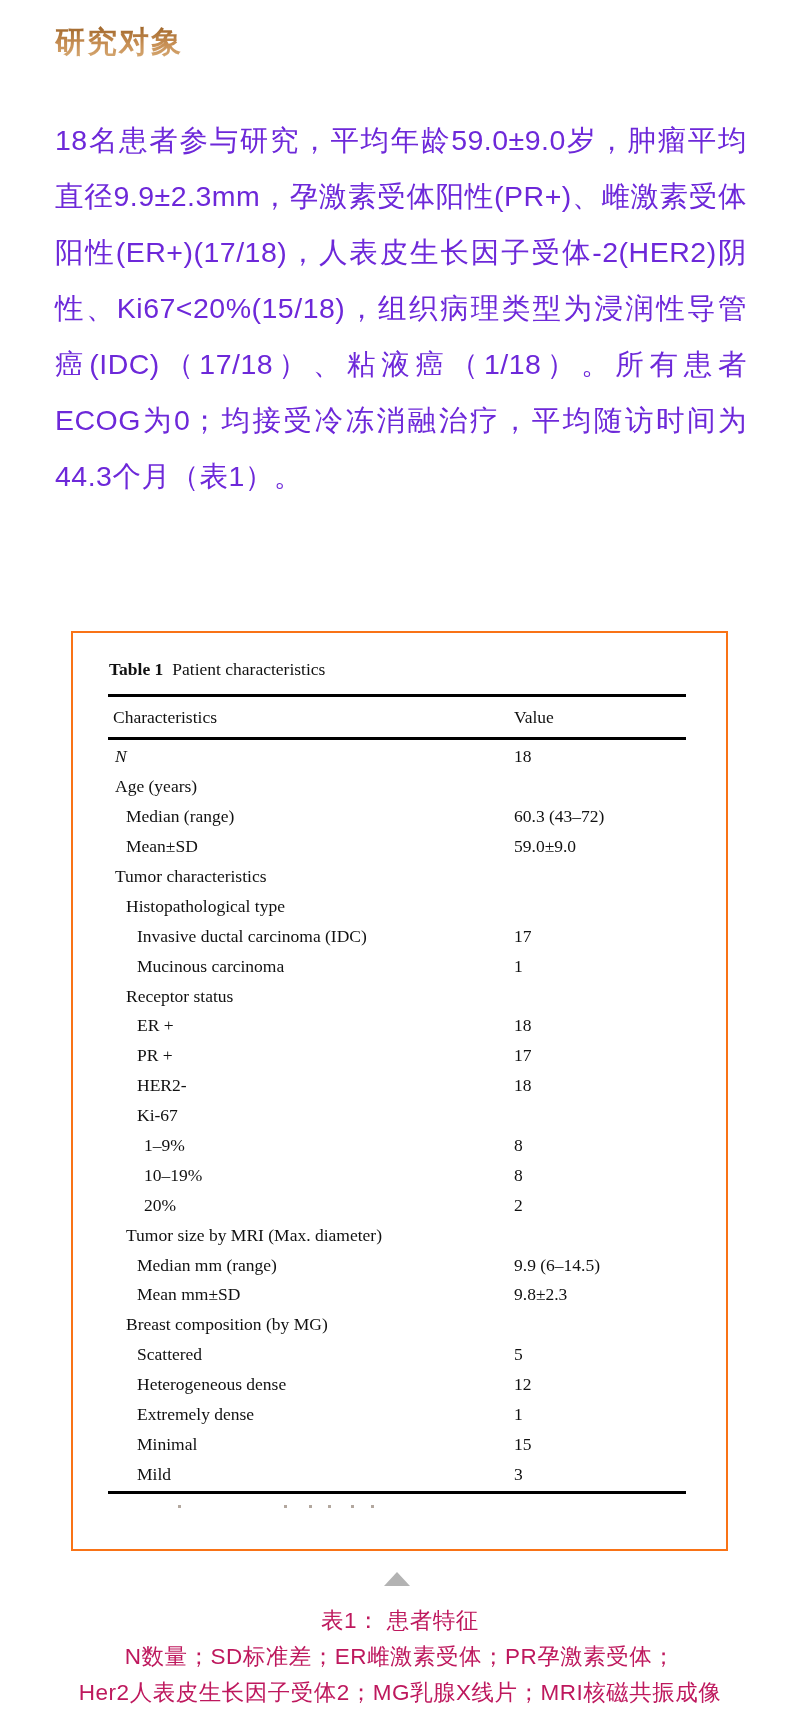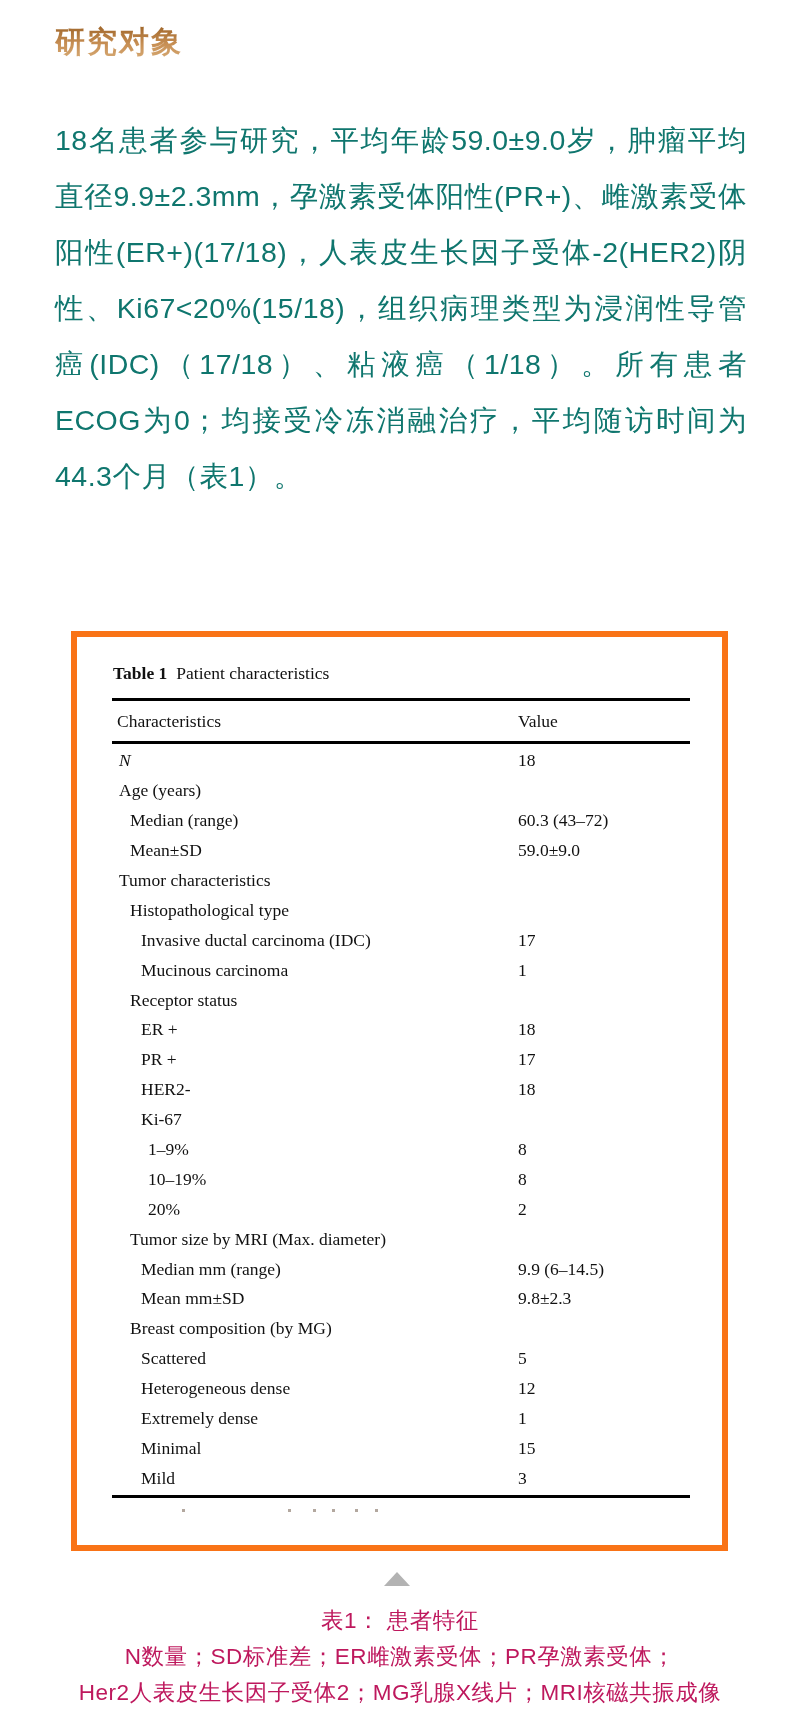--- a/index.html
+++ b/index.html
@@ -35,33 +35,33 @@
 
   
   .intro {
     position:absolute;
     left:55px;
     top:112px;
     width:692px;
     font-size:28.5px;
     line-height:56px;
     letter-spacing:0.5px;
-    color:#0f766e;
+    color:#6d28d9;
     text-align:justify;
     text-justify:inter-ideograph;
   }
 
   
   .figure-box {
     position:absolute;
     left:71px;
     top:631px;
     width:657px;
     height:920px;
-    border:6px solid #f97316;
+    border:2px solid #f97316;
     background:#ffffff;
   }
   .table-wrap {
     position:absolute;
     left:35px;
     top:26px;
     width:578px;
     font-family:"Liberation Serif", serif;
     font-size:17.5px;
     color:#111111;

